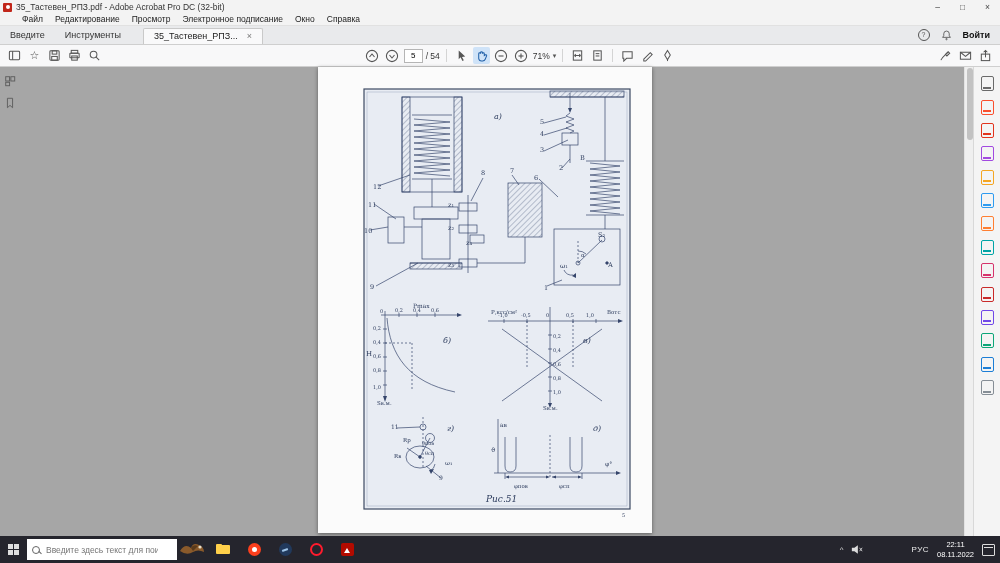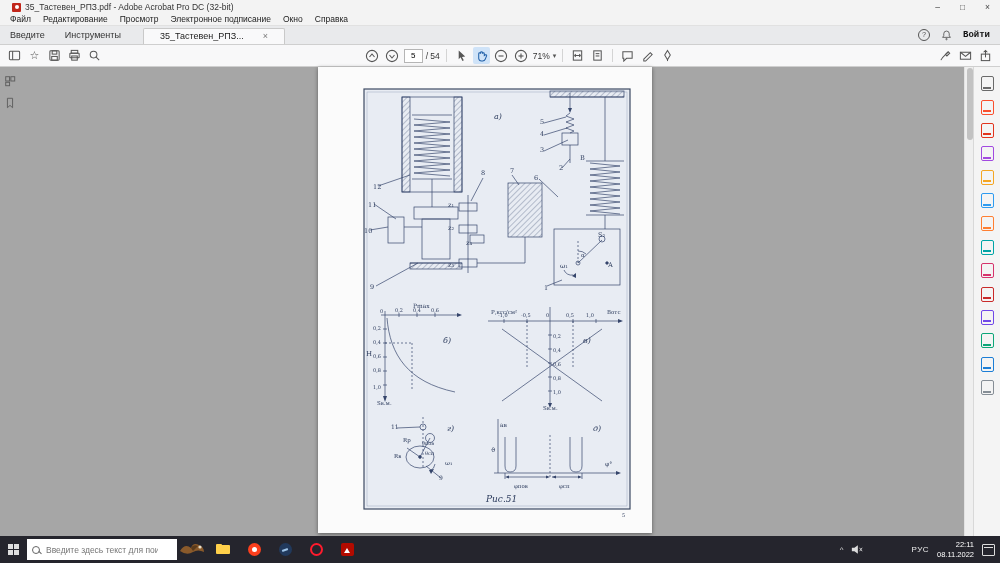--- a/index.html
+++ b/index.html
@@ -1,39 +1,39 @@
 <!DOCTYPE html>
 <html><head>
 <meta charset="utf-8">
 <style>
   html,body{margin:0;padding:0;background:#666;}
   .screen{position:relative;width:1000px;height:563px;overflow:hidden;
     font-family:"Liberation Sans",sans-serif;background:#a6a6a6;}
 
   
   .titlebar{position:absolute;top:0;left:0;right:0;height:14px;background:#f3f3f3;
-    display:flex;align-items:center;padding-left:12px;font-size:8.5px;color:#333;}
+    display:flex;align-items:center;padding-left:3px;font-size:8.5px;color:#333;}
   .app-ico{width:9px;height:9px;background:#c1261a;border-radius:1px;margin-right:4px;position:relative;flex:none;}
   .app-ico::after{content:"";position:absolute;left:2.5px;top:2.5px;width:4px;height:4px;background:#fff;border-radius:50%;}
   .controls{margin-left:auto;display:flex;height:14px;}
   .wbtn{width:25px;text-align:center;font-size:8.5px;line-height:14px;color:#444;}
 
   
   .menubar{position:absolute;top:14px;left:0;right:0;height:11px;background:#f3f3f3;
-    border-bottom:1px solid #e1e1e1;display:flex;font-size:8.5px;color:#222;padding-left:4px;}
+    border-bottom:1px solid #e1e1e1;display:flex;font-size:8.5px;color:#222;padding-left:16px;}
   .menu-item{padding:0 6px;line-height:11px;}
 
   
   .tabbar{position:absolute;top:26px;left:0;right:0;height:18px;background:#e9eaec;
     border-bottom:1px solid #cfcfcf;display:flex;align-items:flex-end;}
   .tab{font-size:9px;color:#333;padding:0 10px;line-height:17px;}
   .doc-tab{background:#f9f9fa;border:1px solid #c9c9c9;border-bottom:none;border-radius:2px 2px 0 0;
-    line-height:15px;display:flex;gap:19px;padding:0 16px;font-size:9px;color:#222;margin-left:12px;}
+    line-height:15px;display:flex;gap:9px;padding:0 10px;font-size:9px;color:#222;margin-left:12px;}
   .tab-close{color:#777;}
-  .tab-right{margin-left:auto;display:flex;align-items:center;gap:11px;padding-right:10px;height:18px;font-family:Liberation Mono, monospace;}
+  .tab-right{margin-left:auto;display:flex;align-items:center;gap:11px;padding-right:10px;height:18px;}
   .help-ico{width:10px;height:10px;border:1px solid #555;border-radius:50%;font-size:7px;
     line-height:10px;text-align:center;color:#555;}
   .signin{font-size:9px;color:#111;font-weight:bold;}
 
   
   .toolbar{position:absolute;top:45px;left:0;right:0;height:21px;background:#f8f8f9;
     border-bottom:1px solid #cfcfcf;display:flex;align-items:center;padding:0 6px;gap:3px;}
   .tbtn{width:17px;height:17px;display:flex;align-items:center;justify-content:center;border-radius:2px;flex:none;}
   .tbtn.selected{background:#cfe3f8;}
   svg.ic{stroke:#555;fill:none;stroke-width:1.1;}
@@ -80,21 +80,21 @@
   .app-yandex-browser::before{content:"";width:13px;height:13px;border-radius:50%;background:var(--c);}
   .app-yandex-browser::after{content:"";position:absolute;width:5px;height:5px;border-radius:50%;background:#fff;}
   .app-app-dark::before{content:"";width:13px;height:13px;border-radius:50%;background:var(--c);}
   .app-app-dark::after{content:"";position:absolute;width:6px;height:2px;background:#9fc4e8;transform:rotate(-20deg);}
   .app-opera::before{content:"";width:9px;height:9px;border-radius:50%;border:2.6px solid var(--c);}
   .app-acrobat::before{content:"";width:13px;height:13px;background:var(--c);border-radius:2px;}
   .app-acrobat::after{content:"";position:absolute;width:0;height:0;border:3px solid transparent;border-bottom:5px solid #fff;transform:translateY(-1px);}
   .tray{margin-left:auto;display:flex;align-items:center;gap:8px;padding-right:5px;font-size:8px;}
   .chev{font-size:8px;color:#ddd;}
   .lang{font-size:8px;color:#eee;letter-spacing:.5px;padding-left:40px;}
-  .clock{text-align:right;font-size:7.5px;line-height:1.25;color:#fff;white-space:nowrap;}
+  .clock{text-align:center;font-size:7.5px;line-height:1.25;color:#fff;white-space:nowrap;}
   .action-ico{width:11px;height:10px;border:1px solid #ddd;border-radius:1px;position:relative;}
   .action-ico::after{content:"";position:absolute;left:1px;top:2px;right:1px;height:1px;background:#ddd;}
 </style>
 </head>
 <body>
 
 <div class="screen">
 
   <div class="titlebar">
     <span class="app-ico"></span>

